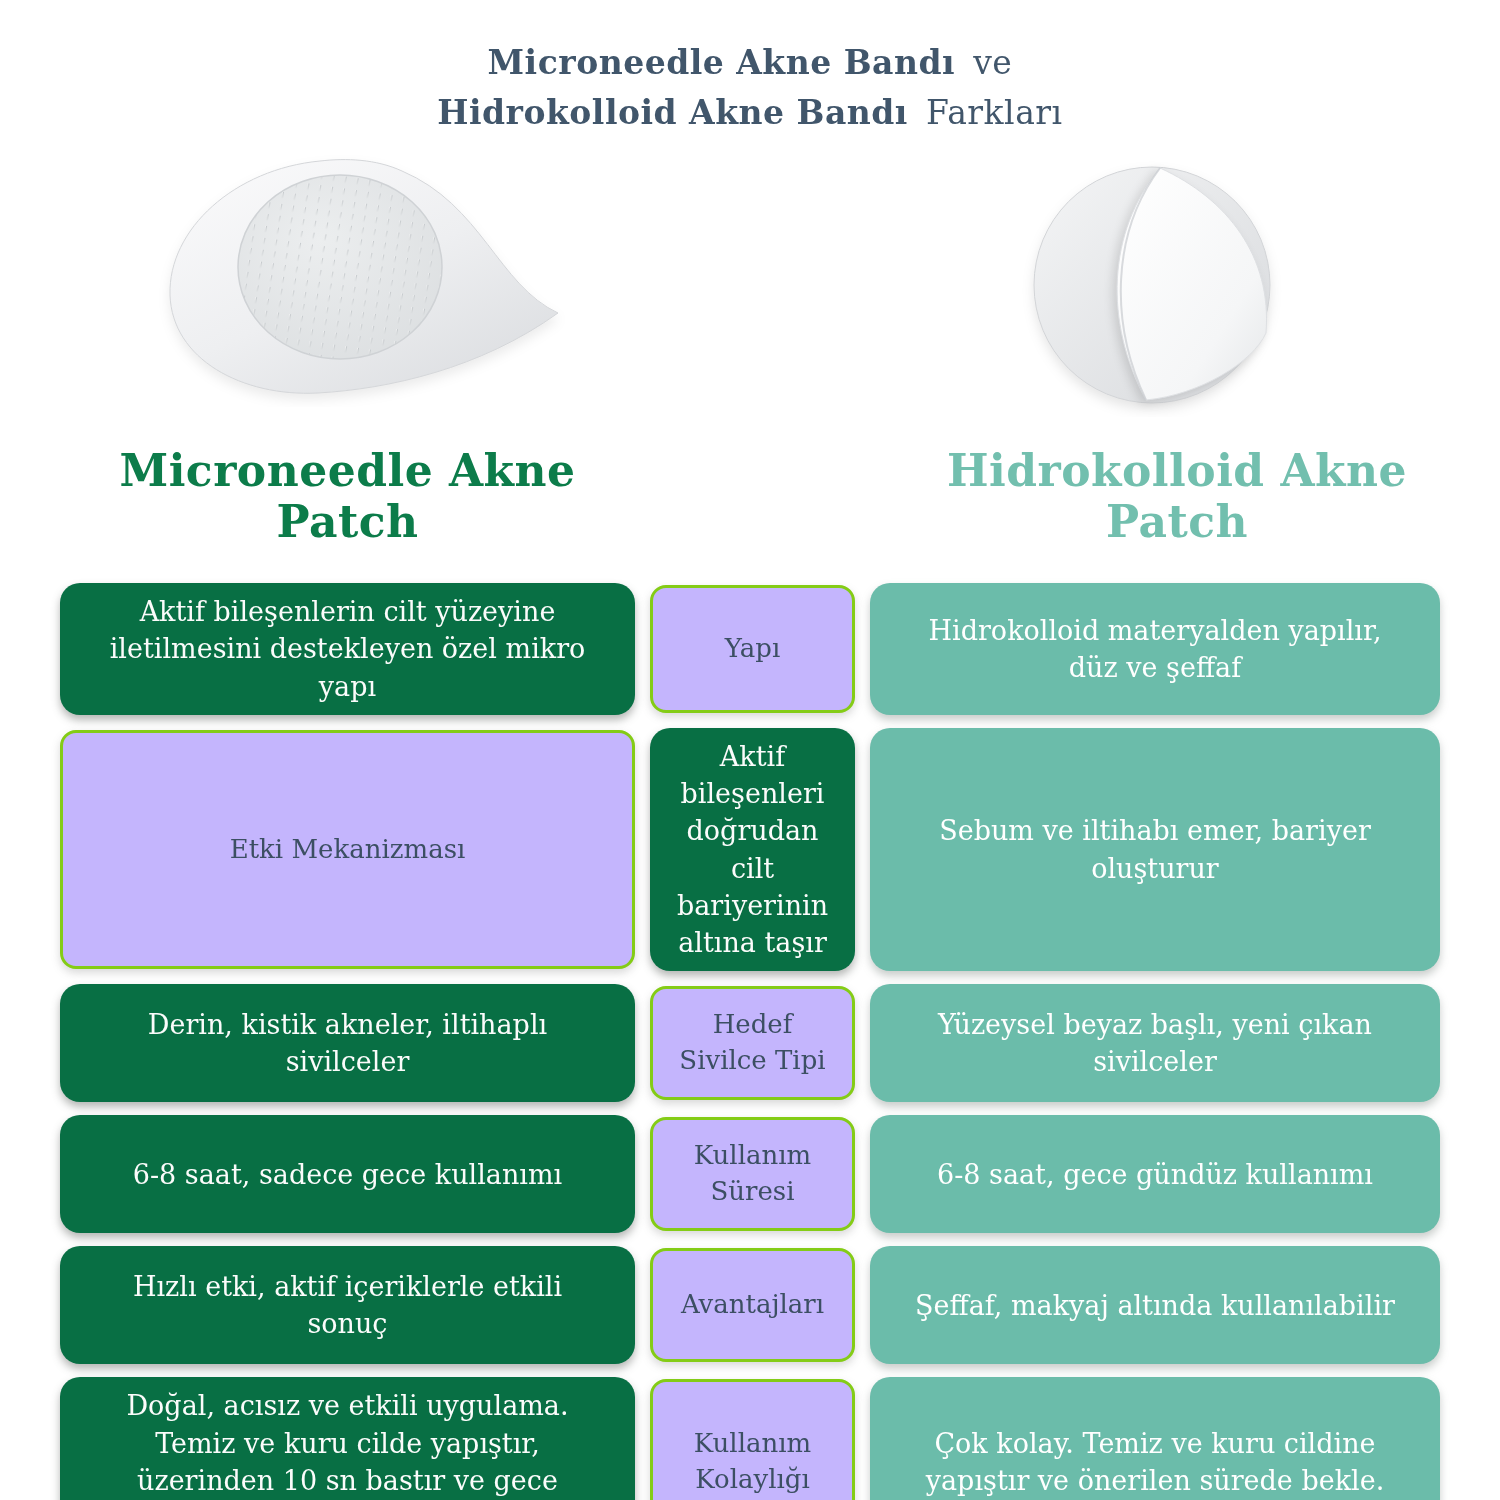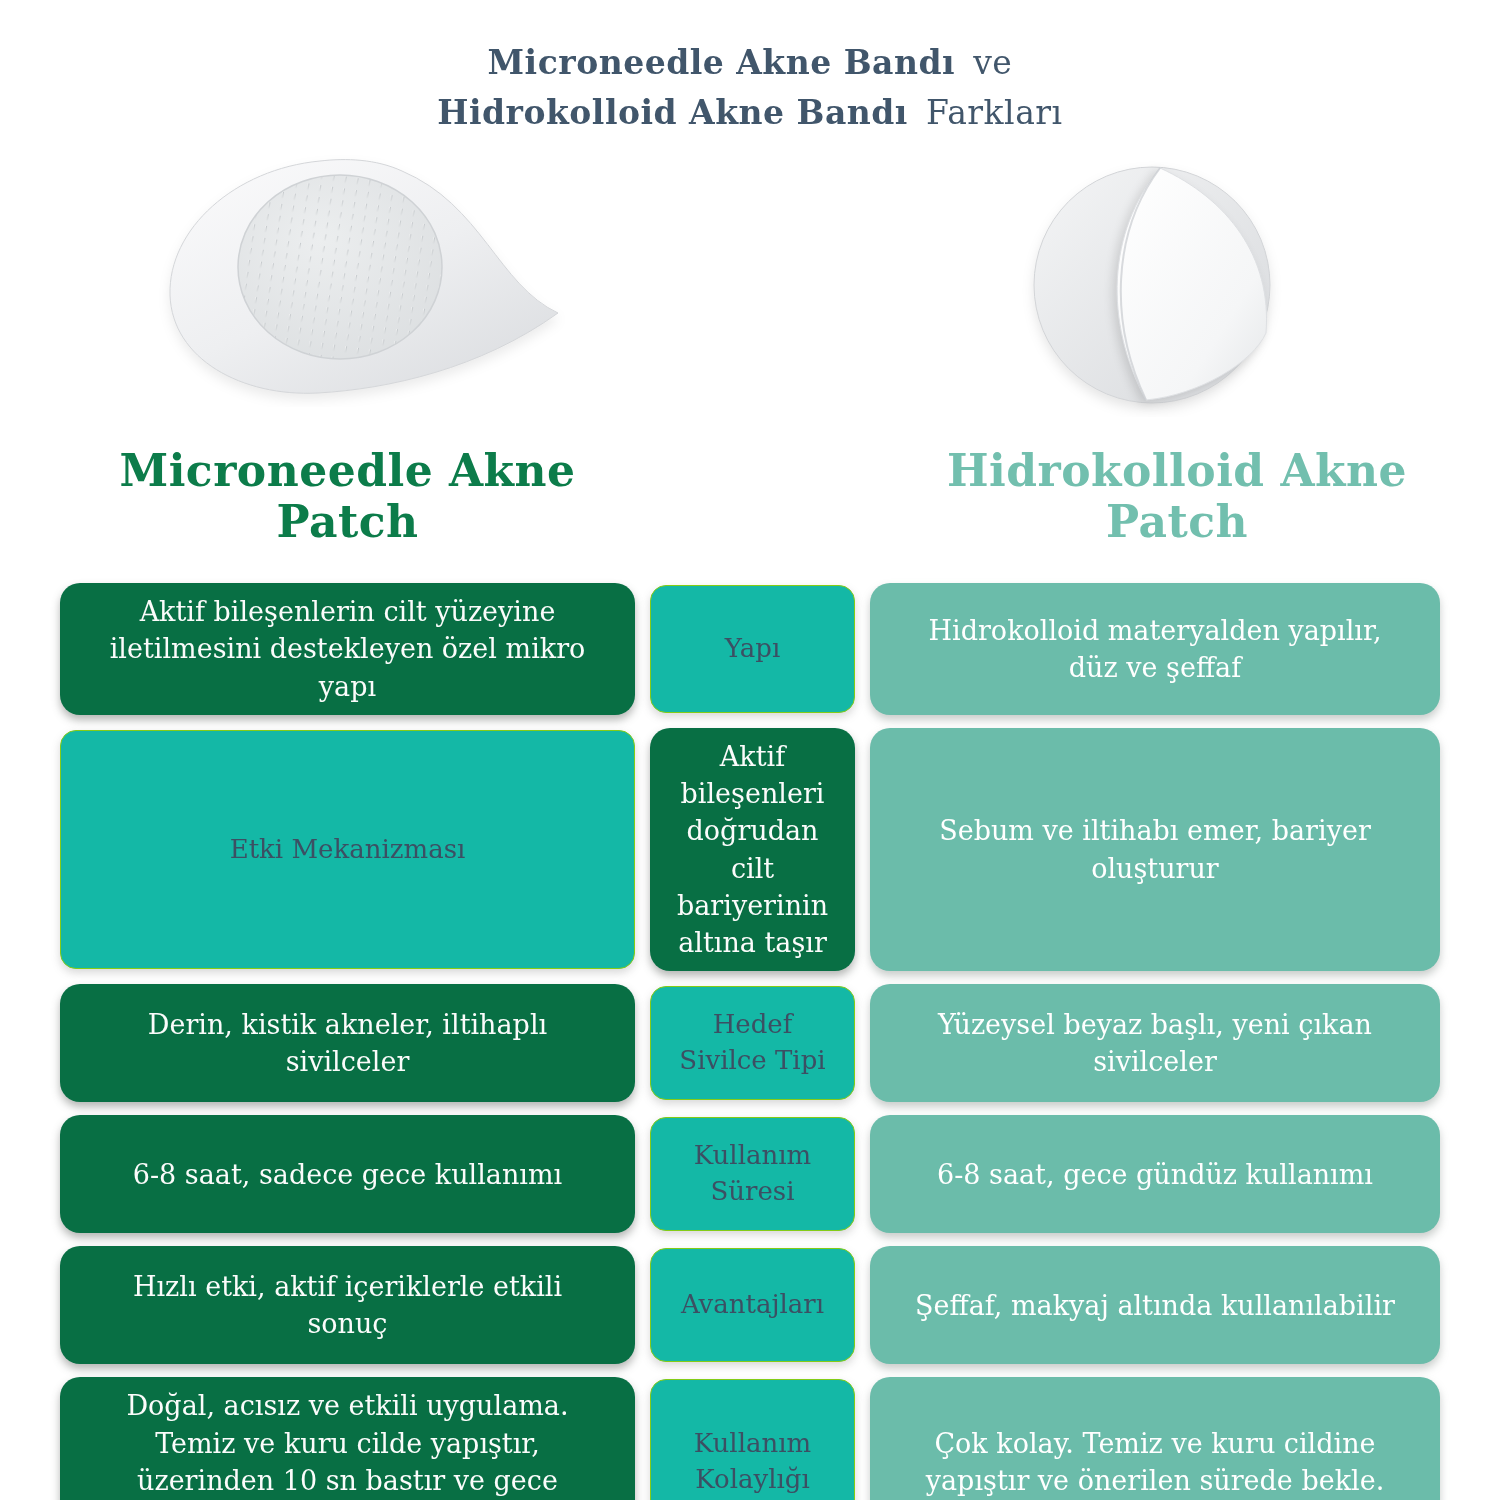--- a/index.html
+++ b/index.html
@@ -44,22 +44,22 @@
   }
   .cell-left{
     background:#086f44;color:#fbfcfb;
     box-shadow:0 5px 9px rgba(90,95,92,0.45);
   }
   .cell-right{
     background:#6bbcaa;color:#ffffff;
     box-shadow:0 5px 9px rgba(120,130,126,0.4);
   }
   .cell-mid{
-    background:#14b8a6;color:#3c4f63;
-    border:1px solid #84cc16;border-radius:16px;
+    background:#c4b5fd;color:#3c4f63;
+    border:3px solid #84cc16;border-radius:16px;
     box-shadow:0 4px 9px rgba(120,120,120,0.28);
     font-size:26px;padding:10px 22px;margin:2px 0;
   }
 </style>
 </head>
 <body>
 
 <div class="title">
   <div>
     <span class="b">Microneedle Akne Bandı</span><span class="r">ve</span>

